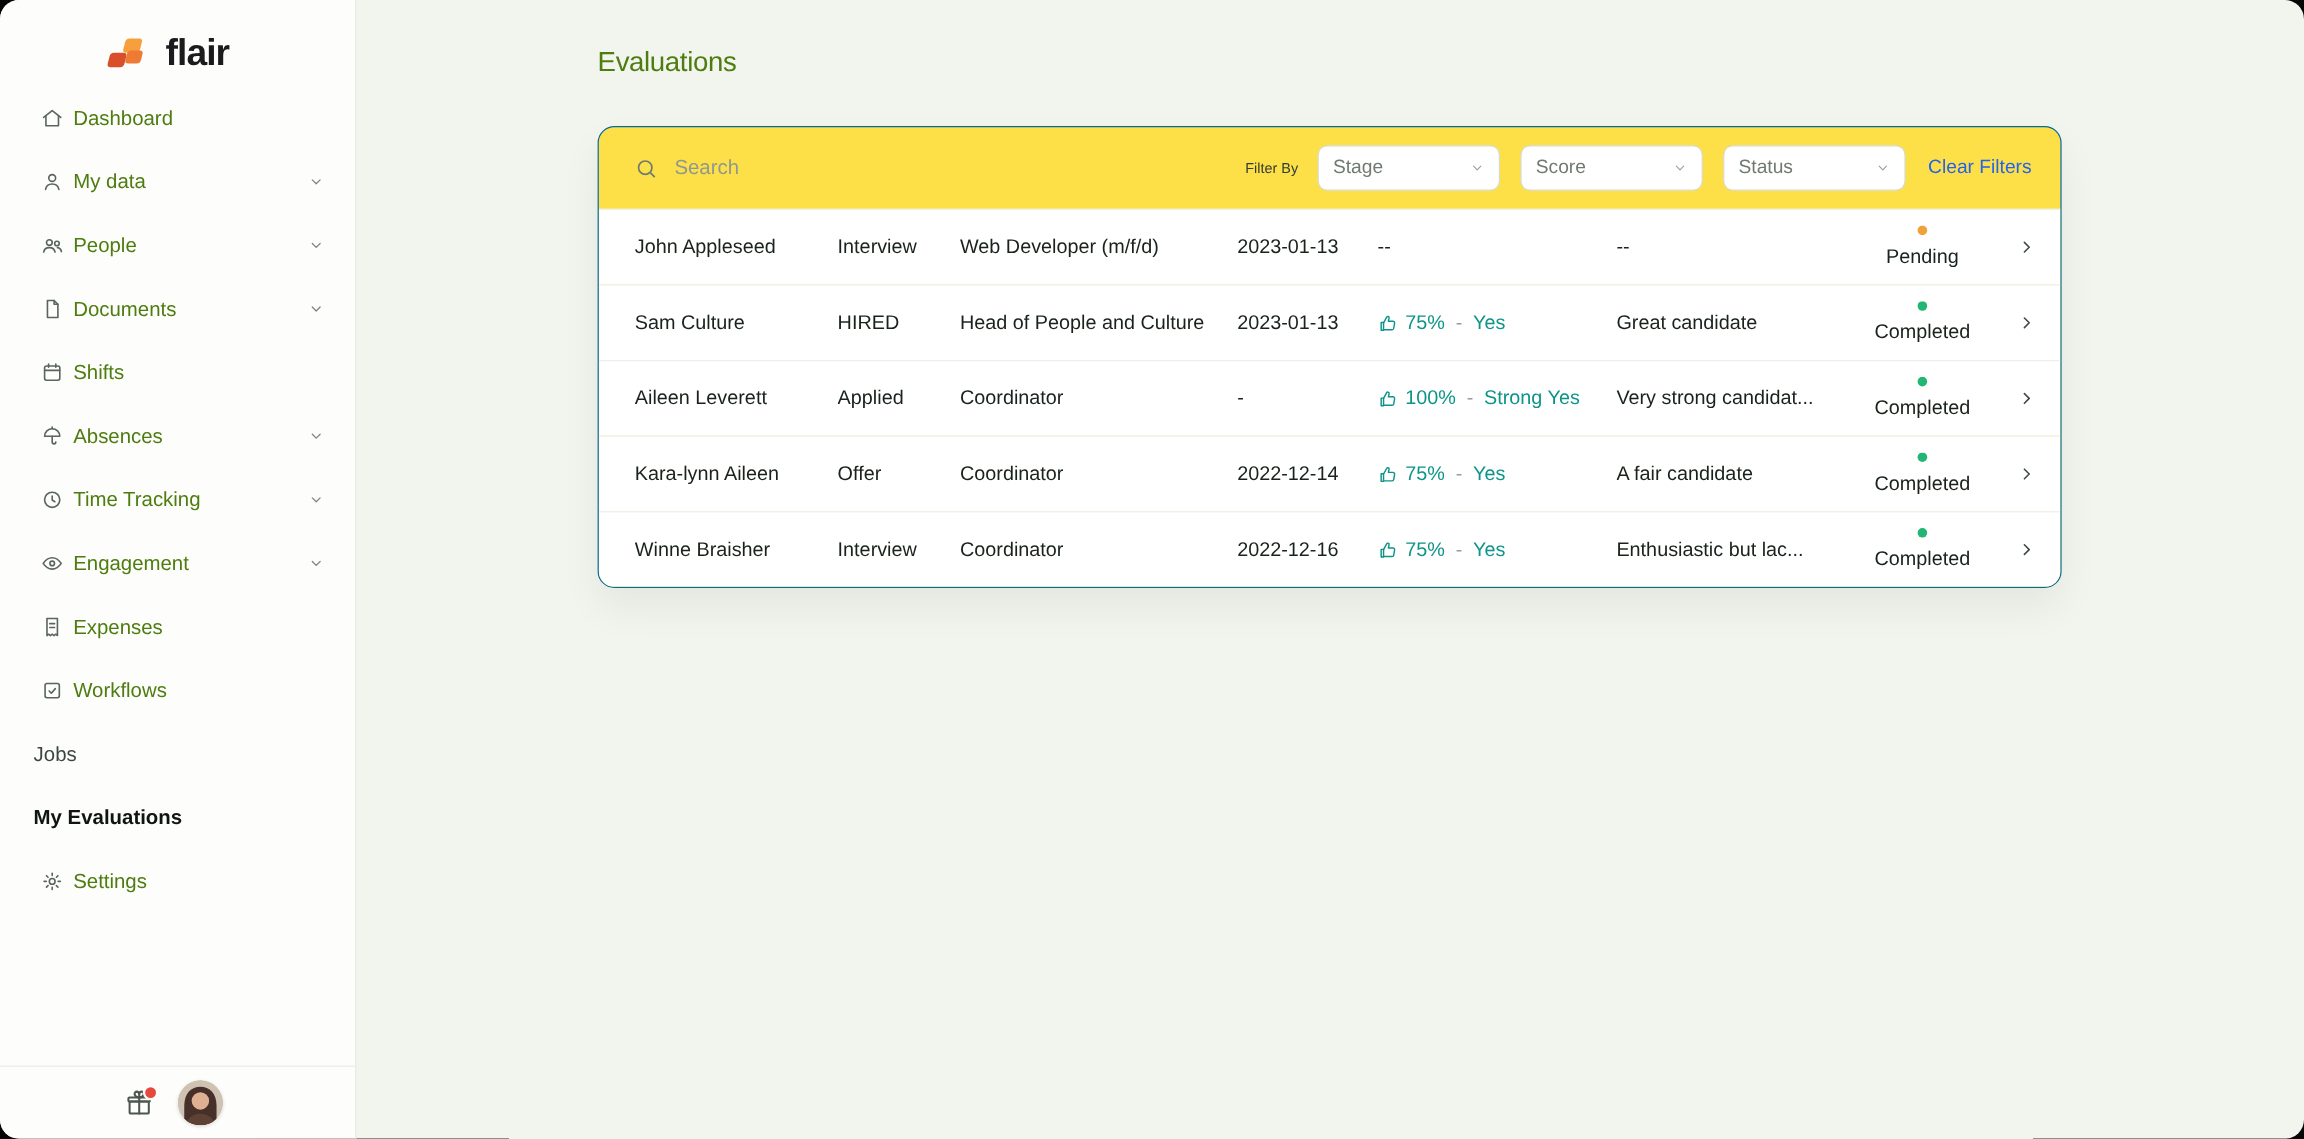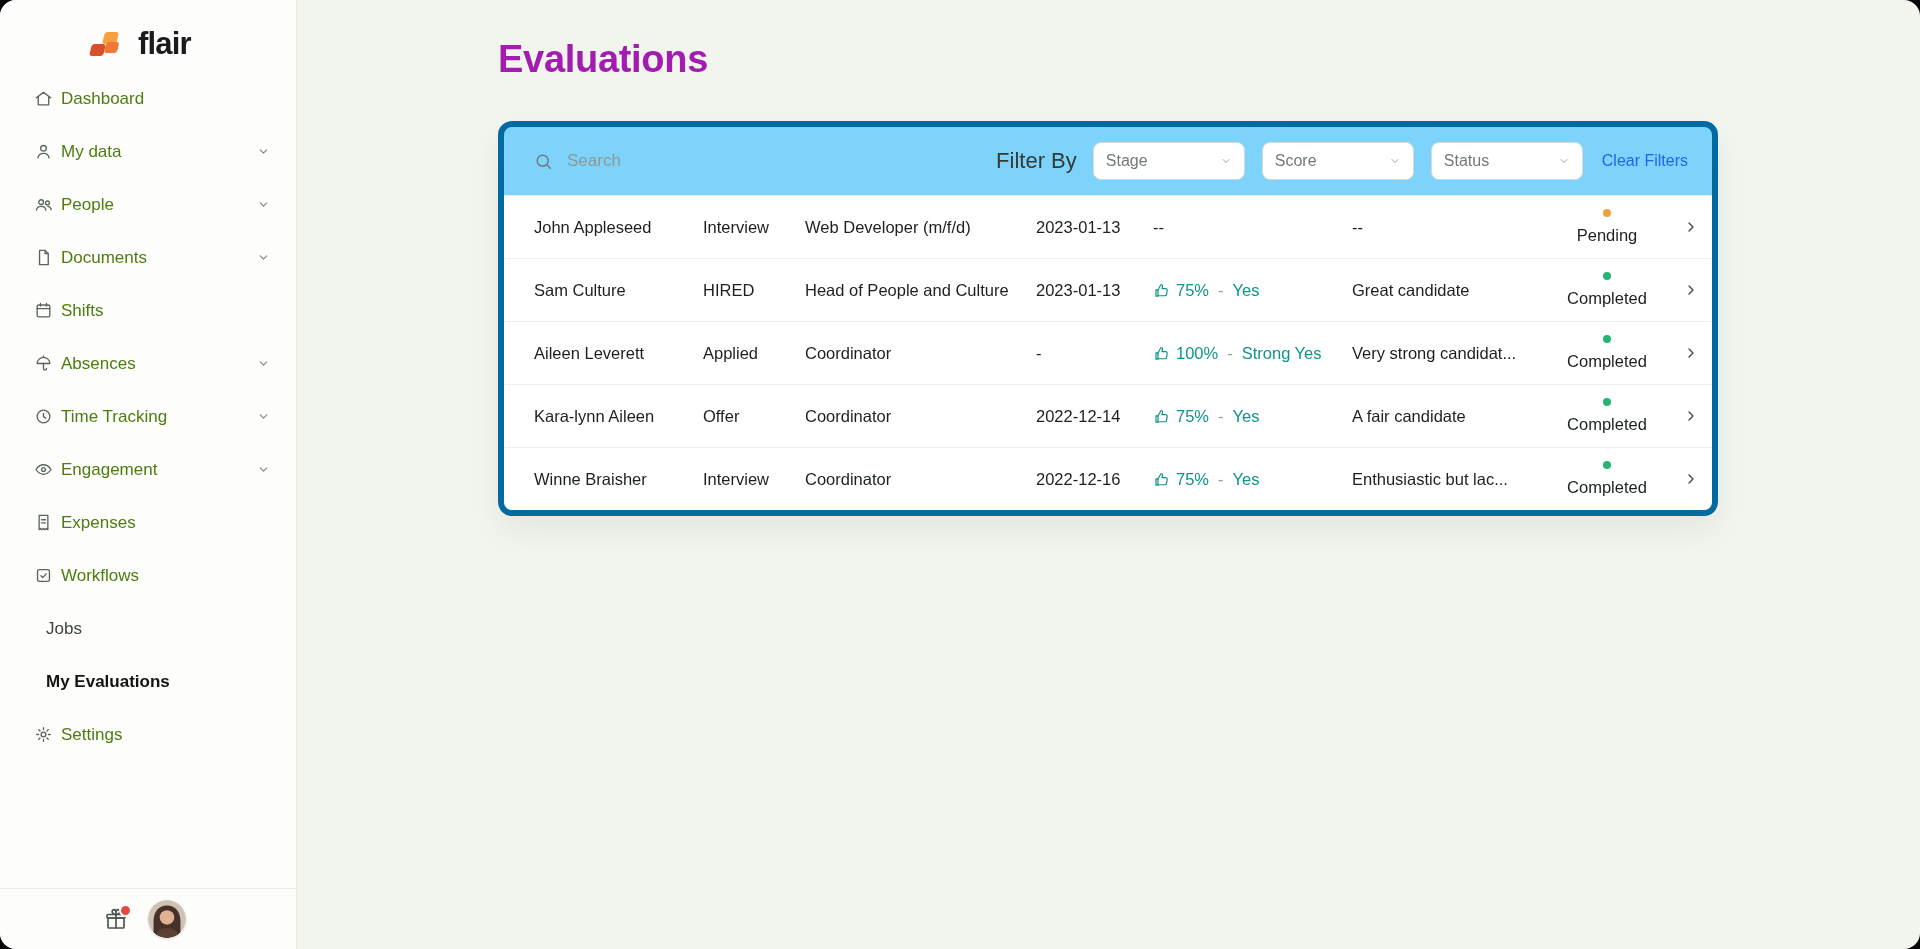--- a/index.html
+++ b/index.html
@@ -8,39 +8,39 @@
 
   
   .sidebar { width:296px; min-width:296px; background:#fdfdfb; border-right:1px solid #e7e9e1; display:flex; flex-direction:column; }
   .logo { display:flex; align-items:center; gap:10px; padding:26px 0 0 86px; }
   .logo-text { font-size:31px; font-weight:700; color:#1b1b1d; letter-spacing:-0.8px; }
   .nav { margin-top:10px; flex:1; }
   .nav-item { height:53px; display:flex; align-items:center; padding:0 26px 0 34px; cursor:pointer; color:#4d7c0f; font-size:17px; }
   .nav-item .nicon { width:19px; height:19px; margin-right:8px; color:#5a655e; flex:none; display:flex; align-items:center; }
   .nav-item .nicon svg { width:19px; height:19px; }
   .nav-item .chev { margin-left:auto; color:#7d877f; display:flex; }
-  .nav-sub { height:53px; display:flex; align-items:center; padding-left:46px; font-size:17px; color:#3d4742; cursor:pointer; }
+  .nav-sub { height:53px; display:flex; align-items:center; padding-left:28px; font-size:17px; color:#3d4742; cursor:pointer; }
   .nav-sub.active { font-weight:700; color:#10150f; }
   .sidebar-footer { height:60px; border-top:1px solid #ebede5; display:flex; align-items:center; padding-left:104px; gap:20px; }
   .gift-btn { position:relative; width:24px; height:24px; color:#4c564f; cursor:pointer; display:flex; }
   .gift-dot { position:absolute; top:-3px; right:-4px; width:9px; height:9px; border-radius:50%; background:#e5483d; border:2px solid #fdfdfb; }
   .avatar { width:38px; height:38px; border-radius:50%; overflow:hidden; cursor:pointer; flex:none; box-shadow:0 1px 3px rgba(0,0,0,.15); }
 
   
   .main { flex:1; position:relative; overflow:hidden; }
   .page { margin:38px 0 0 201px; width:1220px; }
-  .page-title { font-size:38px; font-weight:700; color:#a21caf; letter-spacing:-0.3px; }
-  .card { margin-top:40px; background:#7dd3fc; border:6px solid #0369a1; border-radius:14px; box-shadow:0 16px 34px rgba(25,35,25,.06); overflow:hidden; }
+  .page-title { font-size:23px; font-weight:400; color:#4d7c0f; letter-spacing:-0.3px; }
+  .card { margin-top:40px; background:#fde047; border:1px solid #0369a1; border-radius:14px; box-shadow:0 16px 34px rgba(25,35,25,.06); overflow:hidden; }
 
   .toolbar { height:68px; display:flex; align-items:center; padding:0 24px 0 30px; }
   .search { display:flex; align-items:center; gap:12px; flex:1; color:#6f7a72; }
   .search svg { width:19px; height:19px; }
   .search input { border:none; outline:none; font-size:17px; color:#1f2a22; width:330px; background:transparent; font-family:inherit; }
   .search input::placeholder { color:#8f998f; }
-  .filter-by { font-size:22px; color:#313c34; margin-right:16px; white-space:nowrap; }
+  .filter-by { font-size:12px; color:#313c34; margin-right:16px; white-space:nowrap; }
   .select { width:152px; height:38px; border:1px solid #d7dbcf; border-radius:8px; display:flex; align-items:center; justify-content:space-between; padding:0 12px; color:#6f7a72; font-size:16px; margin-right:17px; background:#fff; cursor:pointer; box-sizing:border-box; }
   .select .schev { color:#9aa39a; display:flex; }
   .clear-filters { color:#2563eb; font-size:16px; cursor:pointer; white-space:nowrap; margin-left:2px; }
 
   .grid-cols { display:grid; grid-template-columns:169px 102px 231px 117px 199px 193px 138px 1fr; align-items:center; padding:0 16px 0 30px; }
   .thead { height:56px; background:#f7f8f2; font-size:13px; font-weight:700; letter-spacing:0.6px; color:#3e4941; }
   .tr { height:62px; border-top:1px solid #eef0e8; font-size:16.5px; color:#19221b; cursor:pointer; background:#fff; }
   .td { overflow:hidden; white-space:nowrap; text-overflow:ellipsis; padding-right:14px; }
   .score { display:flex; align-items:center; gap:6px; color:#0d9488; }
   .score svg { width:17px; height:17px; flex:none; }

